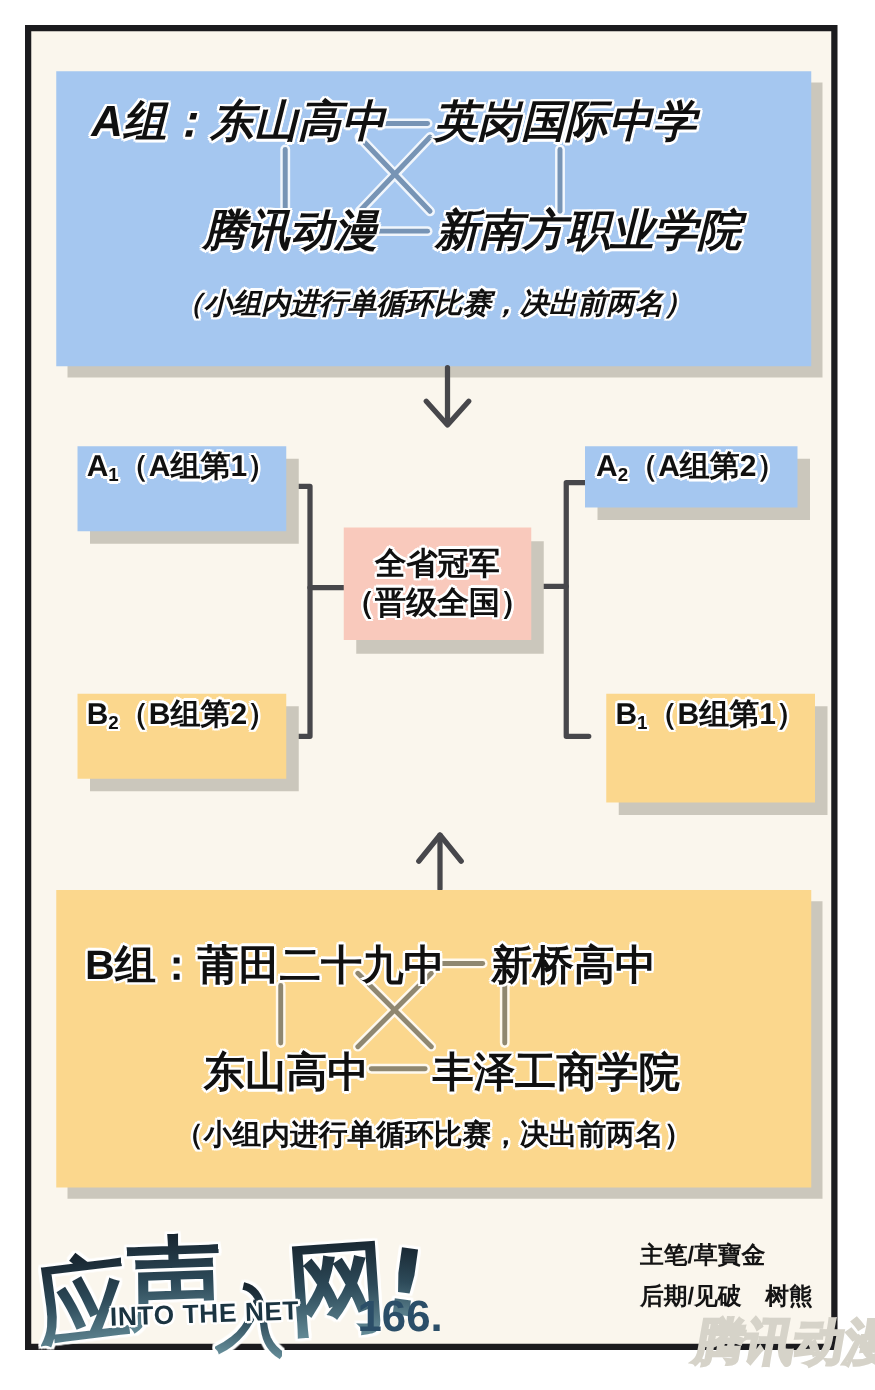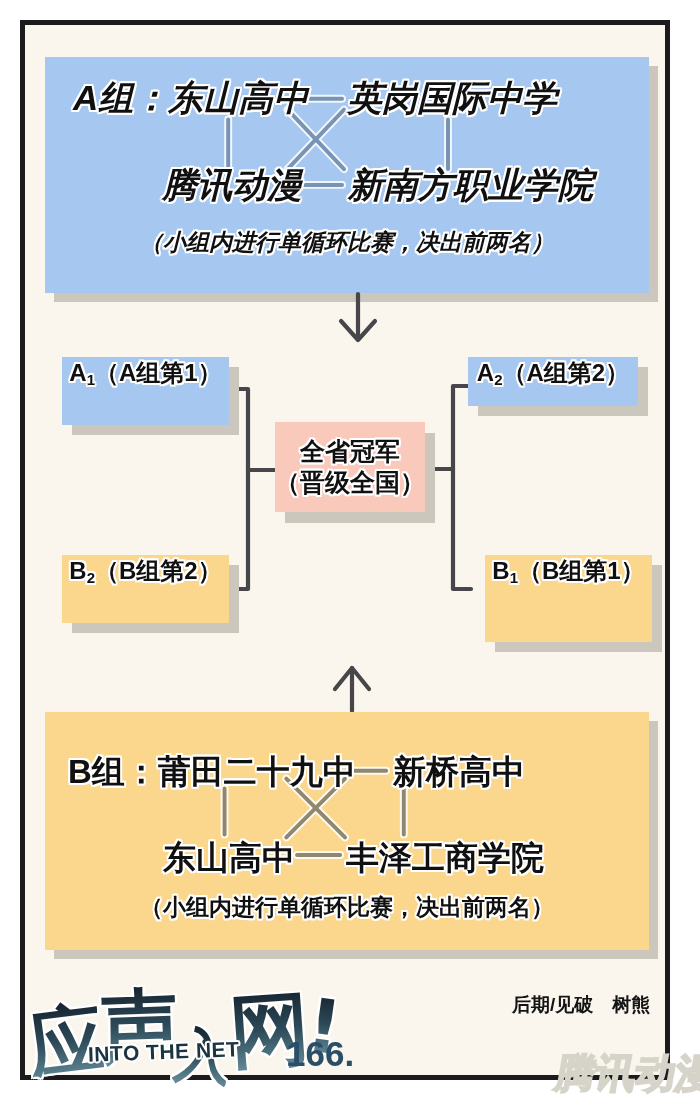--- a/index.html
+++ b/index.html
@@ -170,16 +170,17 @@
     <span class="team t-b outlined" style="left:348px;top:42px">新桥高中</span>
     <span class="team t-b outlined" style="left:118px;top:128px">东山高中</span>
     <span class="team t-b outlined" style="left:301px;top:128px">丰泽工商学院</span>
     <span class="note outlined">（小组内进行单循环比赛，决出前两名）</span>
   </div>
 
   <div class="logo-cn"><span class="logo-ch" style="font-size: 76px; transform: rotate(-7deg) translateY(8px);">应</span><span class="logo-ch" style="font-size: 80px; transform: rotate(-2deg) translateY(-6px);">声</span><span class="logo-ch" style="font-size: 58px; transform: rotate(6deg) translateY(16px);">入</span><span class="logo-ch" style="font-size: 80px; transform: rotate(-4deg) translateY(-2px);">网</span><span class="logo-ch" style="font-size: 74px; transform: rotate(8deg) translateY(-8px);">!</span></div>
   <div class="logo-en">INTO THE NET</div>
   <div class="episode">166.</div>
   <div class="credits">
+    <div>主笔/草寶金</div>
     <div>后期/见破　树熊</div>
   </div>
   <div class="watermark">腾讯动漫</div>
 </div>
 
 </body></html>

